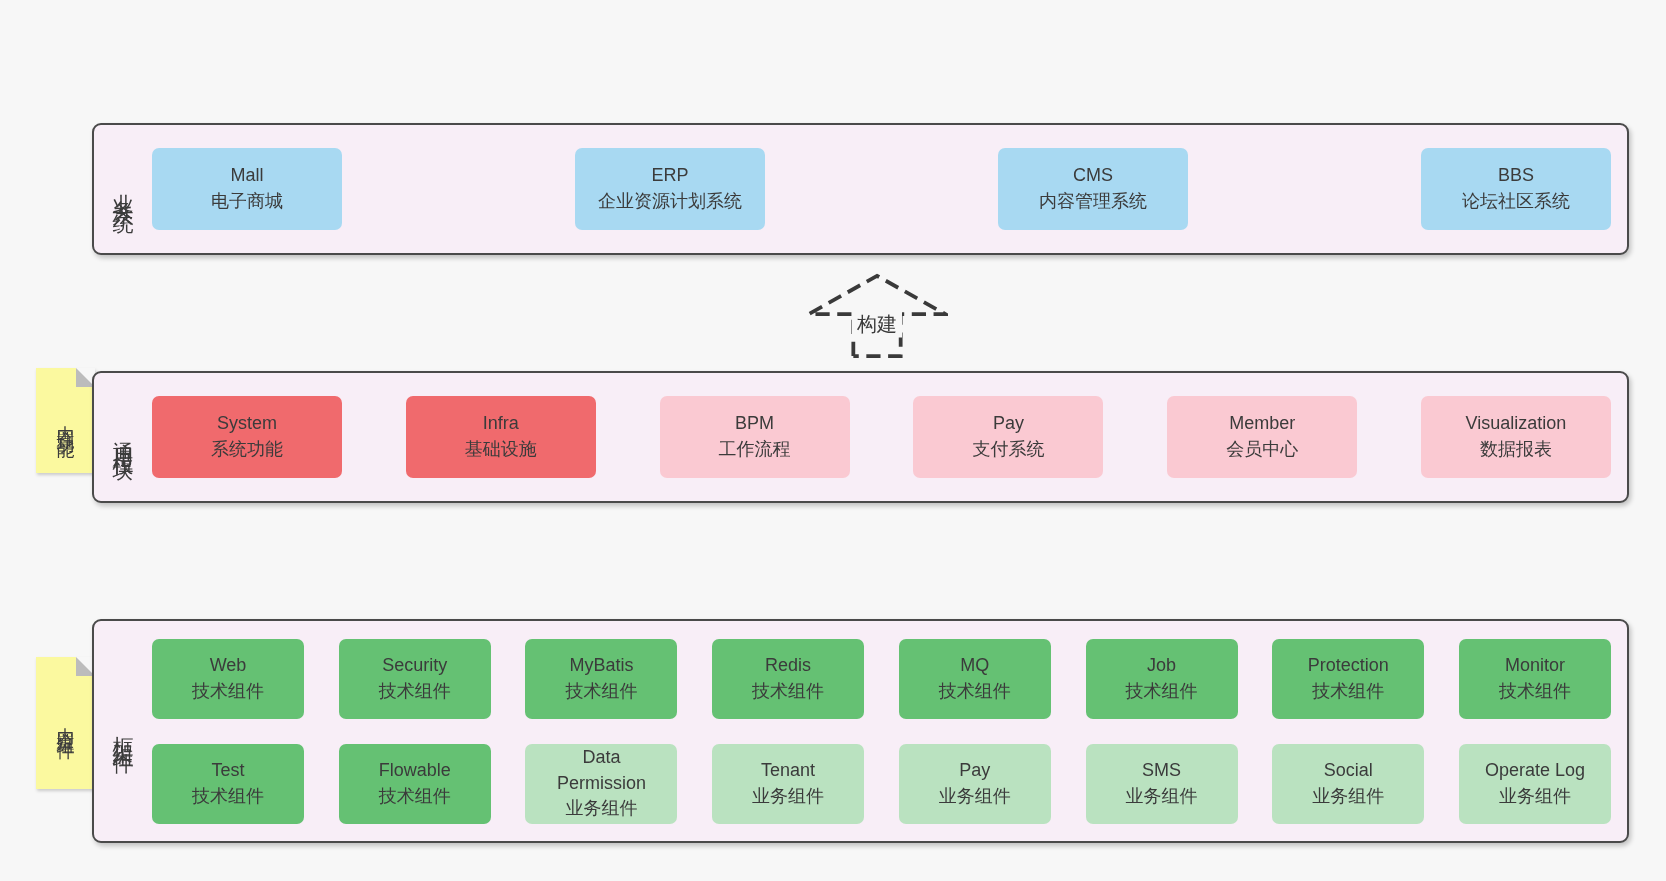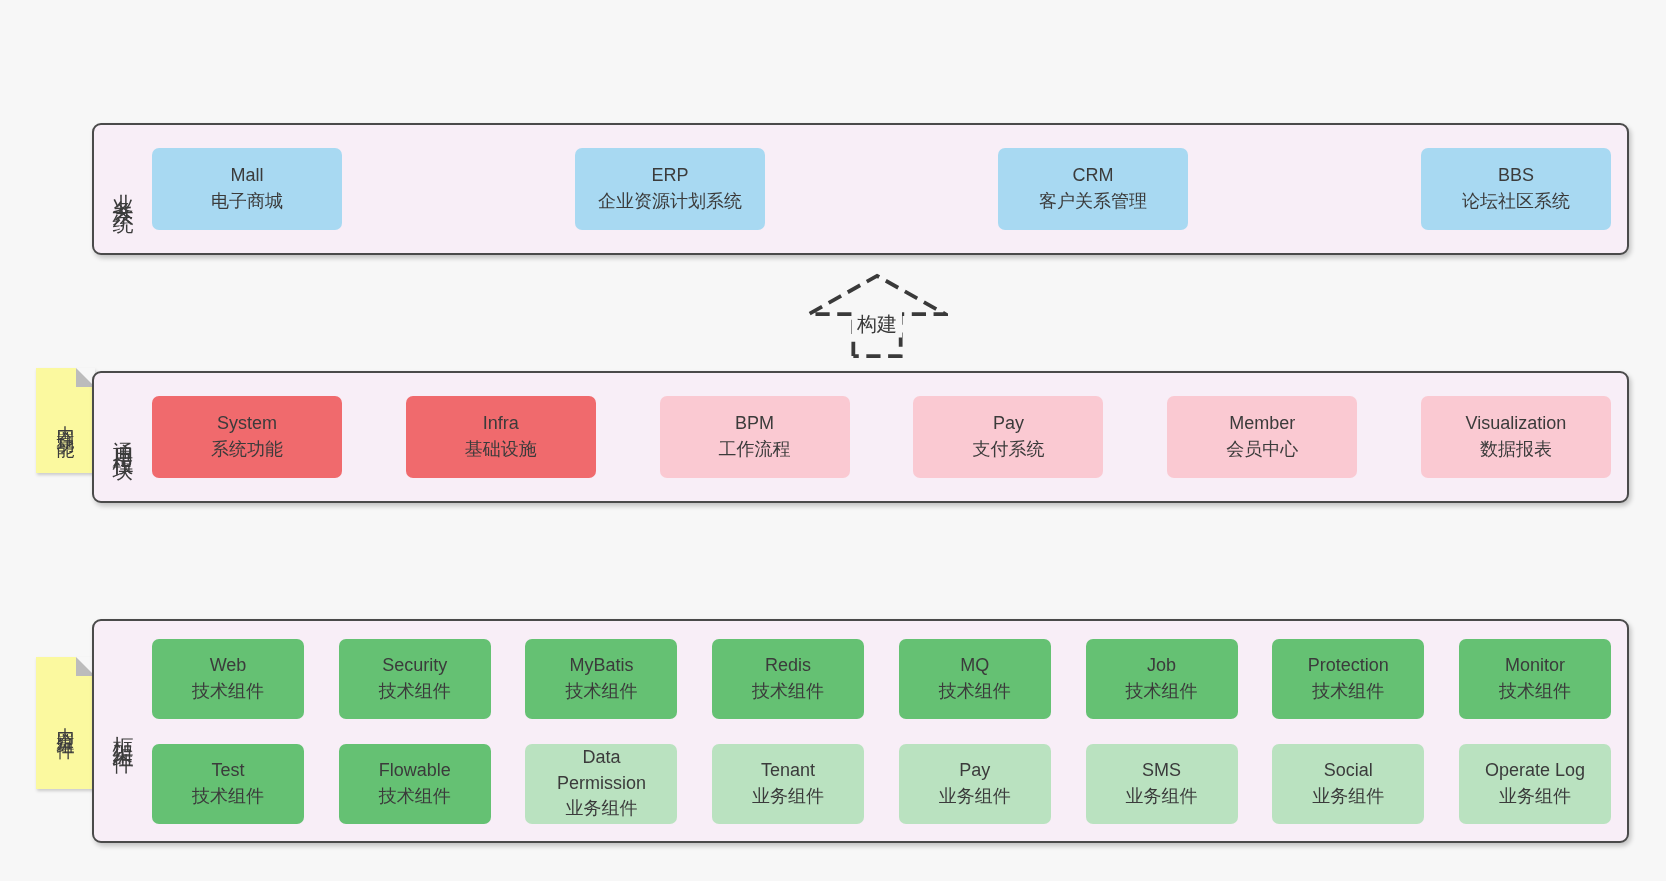--- a/index.html
+++ b/index.html
@@ -114,22 +114,22 @@
         <div class="row">
           <div class="box box-blue">
             <div class="box-en">Mall</div>
             <div class="box-zh">电子商城</div>
           </div>
           <div class="box box-blue">
             <div class="box-en">ERP</div>
             <div class="box-zh">企业资源计划系统</div>
           </div>
           <div class="box box-blue">
-            <div class="box-en">CRM</div>
-            <div class="box-zh">客户关系管理</div>
+            <div class="box-en">CMS</div>
+            <div class="box-zh">内容管理系统</div>
           </div>
           <div class="box box-blue">
             <div class="box-en">BBS</div>
             <div class="box-zh">论坛社区系统</div>
           </div>
         </div>
       </div>
   </section>
 
   <div class="arrow arrow-1">

